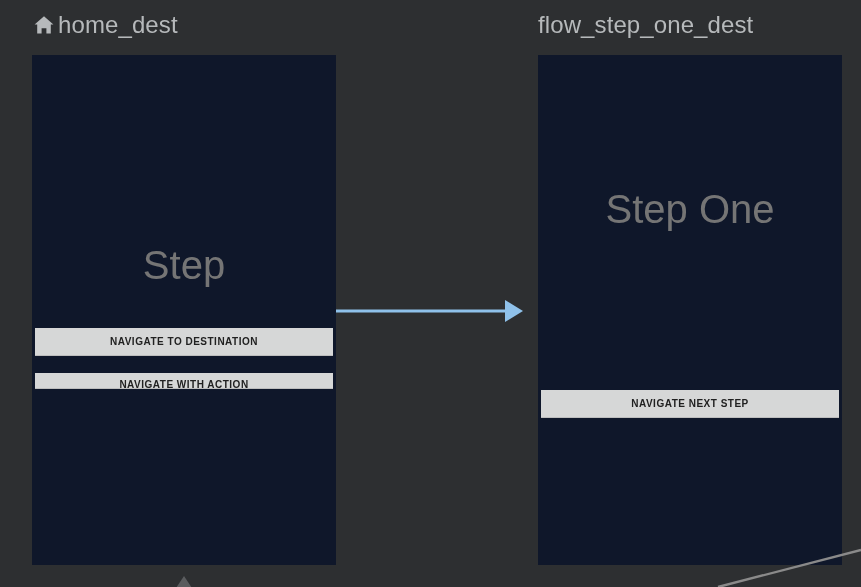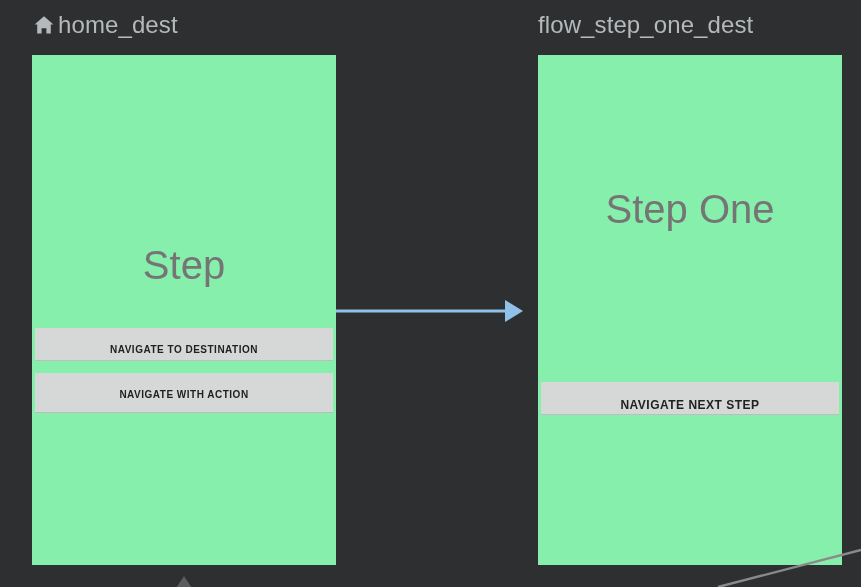--- a/index.html
+++ b/index.html
@@ -48,21 +48,21 @@
   .home-icon {
     width: 24px;
     height: 24px;
     display: block;
     flex: 0 0 auto;
   }
 
   
   .screen {
     position: absolute;
-    background: #86efac;
+    background: #0f172a;
     box-shadow: 0 0 0 0 transparent;
     overflow: hidden;
   }
 
   .screen-title {
     position: absolute;
     left: 0;
     width: 100%;
     text-align: center;
     color: #757575;
@@ -73,21 +73,21 @@
   .screen-btn {
     position: absolute;
     background: #d6d7d7;
     border: none;
     border-bottom: 1px solid #bdbdbd;
     color: #212121;
     font-family: "Liberation Sans", sans-serif;
     font-weight: bold;
     letter-spacing: 0.5px;
     text-align: center;
-    padding: 16px;
+    padding: 6px;
     box-sizing: border-box;
     cursor: default;
   }
 
   
   .action-arrow {
     position: absolute;
     overflow: visible;
   }
 
@@ -116,34 +116,34 @@
         <path d="M12 3.2 L2.6 11.6 L5.2 11.6 L5.2 20.6 L9.6 20.6 L9.6 15.2 L14.4 15.2 L14.4 20.6 L18.8 20.6 L18.8 11.6 L21.4 11.6 Z" fill="#b6b9bb"></path>
       </svg>
       <span class="dest-label">home_dest</span>
     </div>
 
     <div class="screen" style="left:0px; top:45px; width:304px; height:510px;">
       <div class="screen-title" style="top:188px; font-size:40px;">Step</div>
 
       <button class="screen-btn" style="left:3px; top:273px; width:298px; height:28px; font-size:10px;">NAVIGATE TO DESTINATION</button>
 
-      <button class="screen-btn" style="left:3px; top:318px; width:298px; height:40px; font-size:10px;">NAVIGATE WITH ACTION</button>
+      <button class="screen-btn" style="left:3px; top:318px; width:298px; height:16px; font-size:10px;">NAVIGATE WITH ACTION</button>
     </div>
   </div>
 
   <div class="dest" style="left:538px; top:10px; width:300px; height:555px;">
 
     <div class="dest-header" style="left:0px; top:0px;">
       <span class="dest-label">flow_step_one_dest</span>
     </div>
 
     <div class="screen" style="left:0px; top:45px; width:304px; height:510px;">
       <div class="screen-title" style="top:132px; font-size:40px;">Step One</div>
 
-      <button class="screen-btn" style="left:3px; top:327px; width:298px; height:28px; font-size:12px;">NAVIGATE NEXT STEP</button>
+      <button class="screen-btn" style="left:3px; top:335px; width:298px; height:28px; font-size:10px;">NAVIGATE NEXT STEP</button>
     </div>
   </div>
 
   <svg class="action-arrow" style="left:334px; top:296px; width:192px; height:30px;" viewBox="0 0 192 30">
     <line x1="2" y1="15" x2="174" y2="15" stroke="#8fc1ea" stroke-width="3"></line>
     <path d="M171 4 L189 15 L171 26 Z" fill="#8fc1ea"></path>
   </svg>
 
   <svg class="stray-marker" style="left:172px; top:572px; width:24px; height:15px;" viewBox="0 0 24 15">
     <path d="M12 4 L20 16 L4 16 Z" fill="#5a5c5e"></path>

